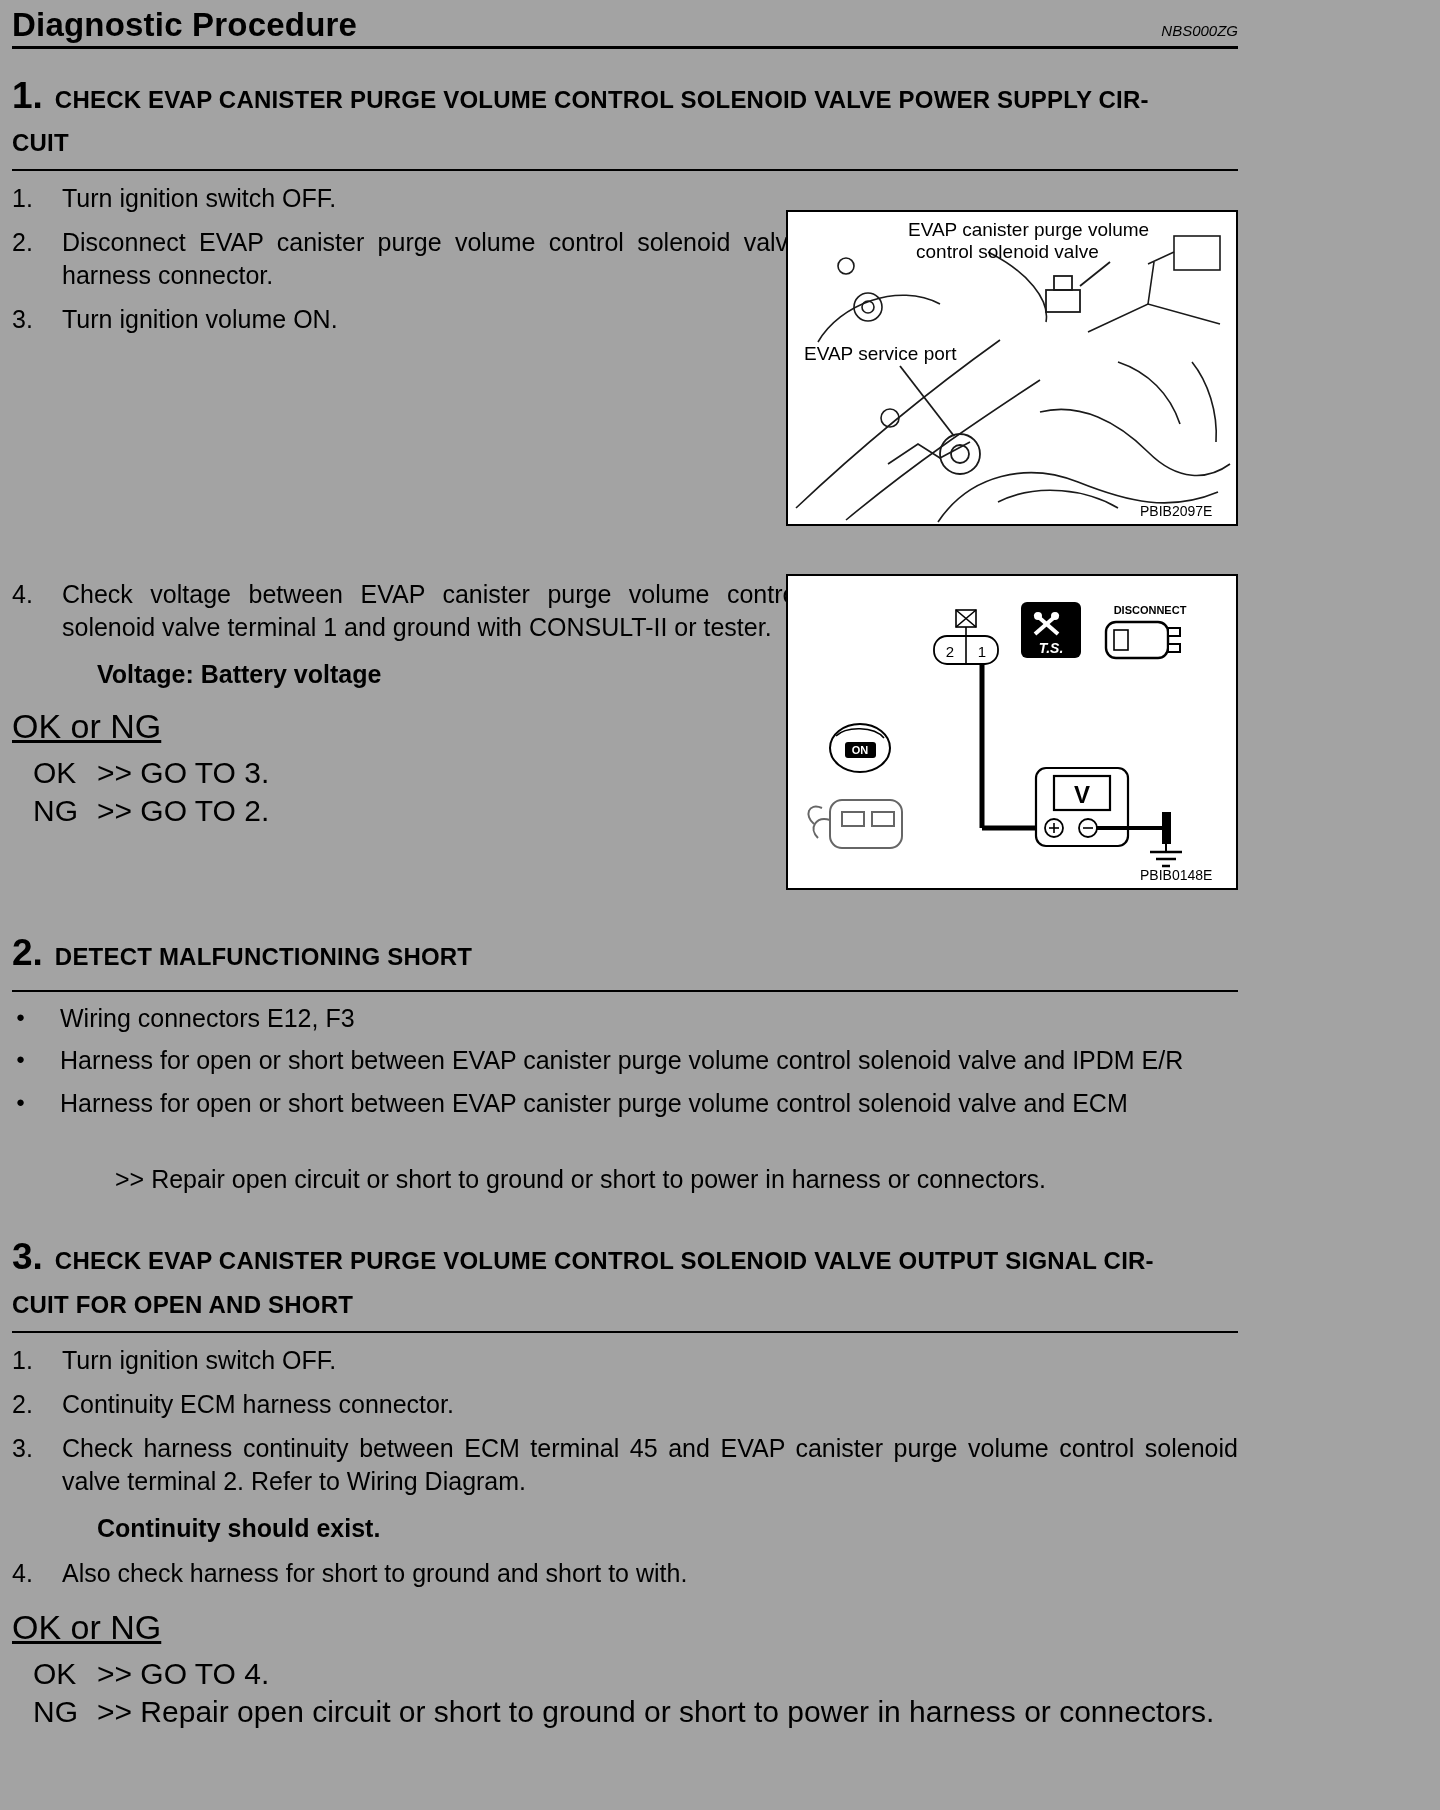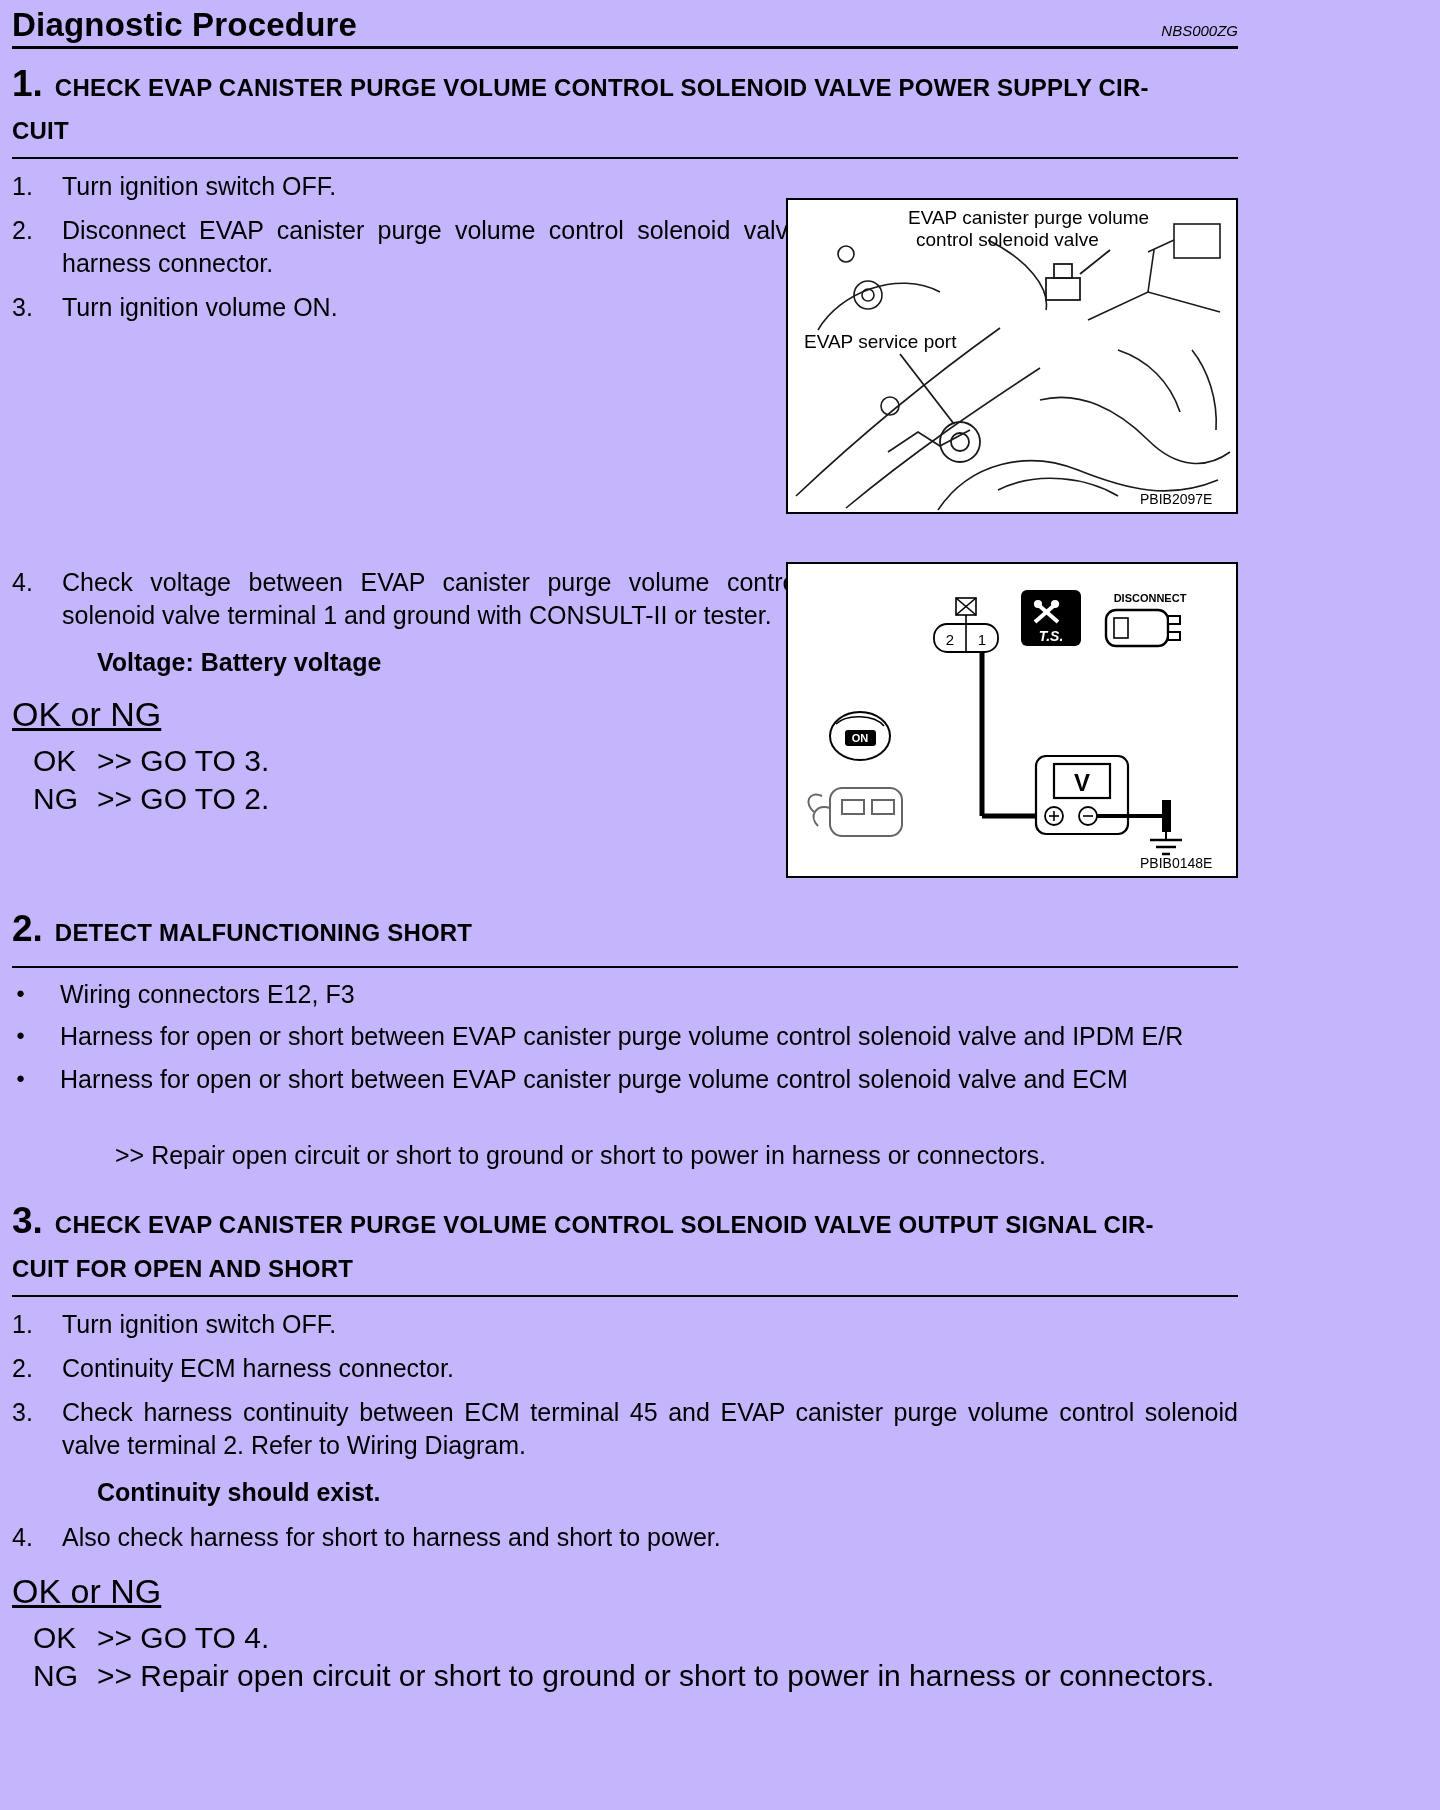--- a/index.html
+++ b/index.html
@@ -1,31 +1,31 @@
 <!DOCTYPE html>
 <html><head>
 <meta charset="utf-8">
 <style>
   html,body { margin:0; padding:0; background:#fff; }
   .page {
     position:relative; width:1440px; height:1810px;
-    background:#c4b5fd; color:#000;
+    background:#a3a3a3; color:#000;
     font-family:"Liberation Sans", sans-serif;
     overflow:hidden;
   }
   .content { position:absolute; left:12px; top:6px; width:1226px; }
 
   
   .doc-header { display:flex; justify-content:space-between; align-items:flex-start;
     border-bottom:3px solid #000; padding-bottom:2px; }
   .doc-title { font-size:33px; font-weight:bold; line-height:1.15; letter-spacing:0.2px; }
   .doc-code { font-size:15px; font-style:italic; margin-top:16px; }
 
   
-  .sec-header { border-bottom:2px solid #000; padding:6px 0 8px; line-height:1.55; }
+  .sec-header { border-bottom:2px solid #000; padding:18px 0 8px; line-height:1.55; }
   .sec-number { font-size:37px; font-weight:bold; margin-right:12px; vertical-align:baseline; }
   .sec-heading { font-size:24px; font-weight:bold; white-space:pre; letter-spacing:0.2px; }
 
   
   .s1-body { position:relative; min-height:712px; }
   .text-col { width:790px; }
 
   .step { display:flex; font-size:25px; line-height:1.32; margin:11px 0; }
   .step-num { width:50px; flex:0 0 50px; }
   .step-text { flex:1; text-align:justify; }
@@ -260,21 +260,21 @@
       </div>
       <div class="step">
         <div class="step-num">3.</div>
         <div class="step-text">Check harness continuity between ECM terminal 45 and EVAP canister purge volume control solenoid valve terminal 2. Refer to Wiring Diagram.</div>
       </div>
 
       <div class="spec-line">Continuity should exist.</div>
 
       <div class="step">
         <div class="step-num">4.</div>
-        <div class="step-text">Also check harness for short to harness and short to power.</div>
+        <div class="step-text">Also check harness for short to ground and short to with.</div>
       </div>
 
       <div class="okng-label"><span>OK or NG</span></div>
 
       <div class="result-row">
         <div class="result-label">OK</div>
         <div class="result-action">&gt;&gt; GO TO 4.</div>
       </div>
       <div class="result-row">
         <div class="result-label">NG</div>

